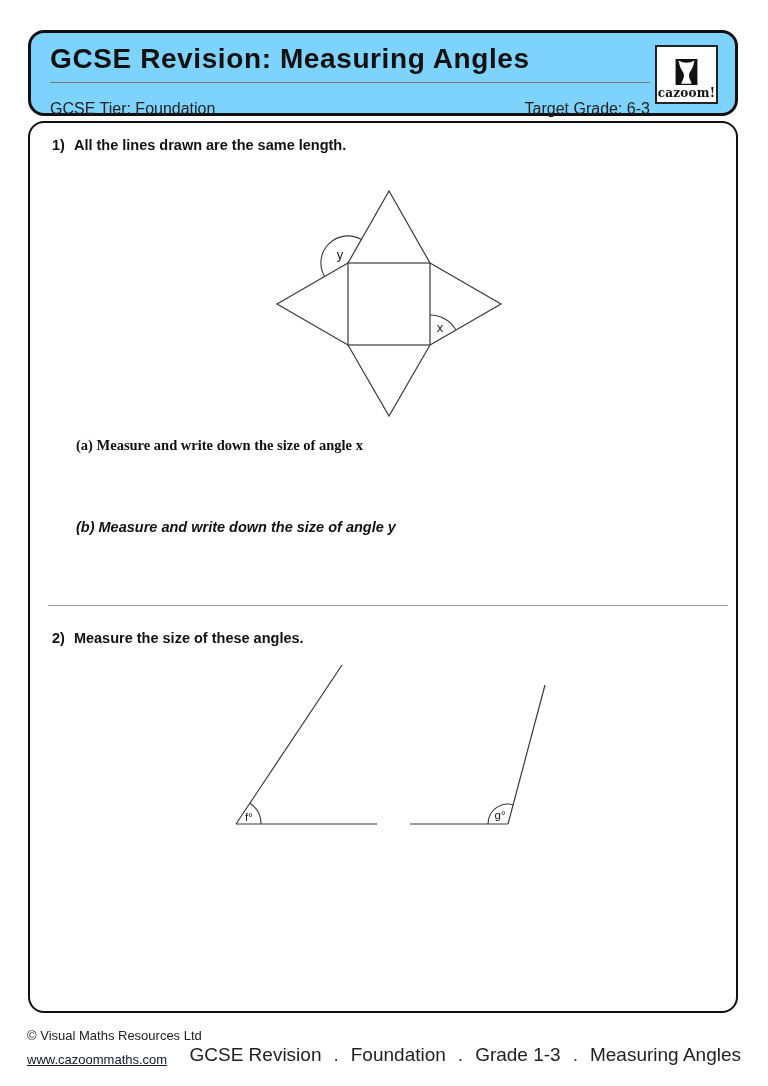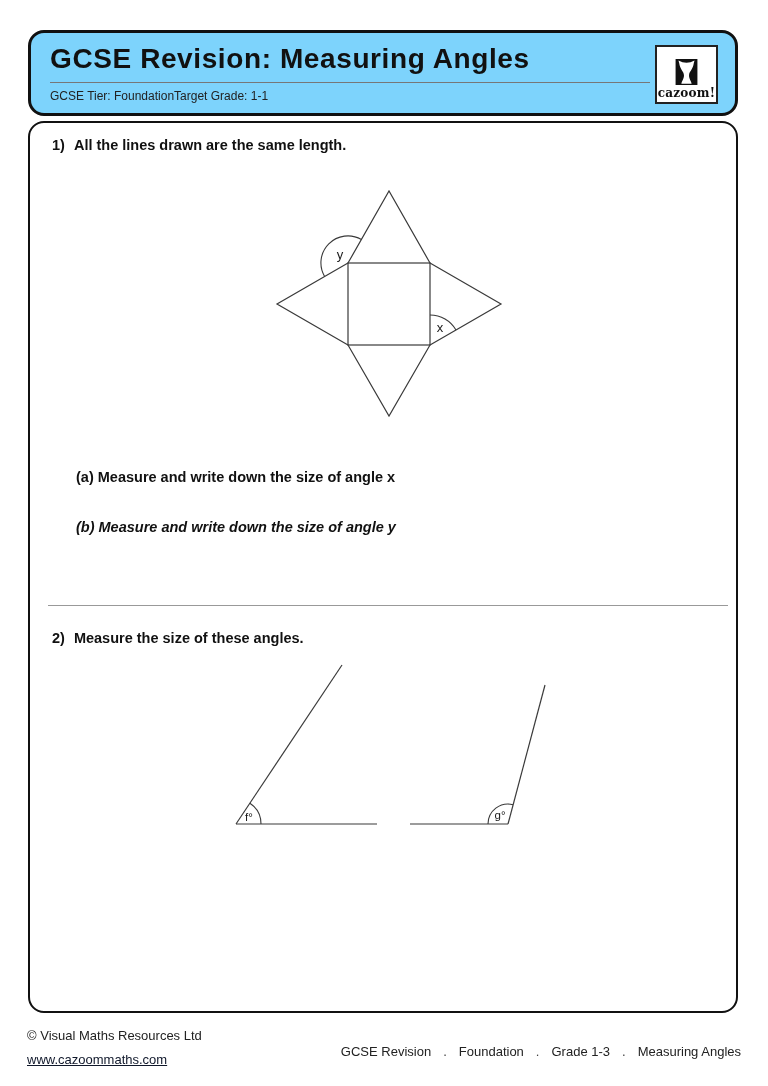--- a/index.html
+++ b/index.html
@@ -23,22 +23,22 @@
   .header-inner {
     position:absolute; left:19px; top:11px; width:600px;
   }
   .page-title {
     font-size:28px; font-weight:bold; letter-spacing:0.6px;
     color:#111; line-height:1.1;
     border-bottom:1.5px solid #777;
     padding-bottom:7px;
   }
   .header-meta {
-    display:flex; 
-    margin-top:6px; font-size:12px; color:#222;
+    display:flex; justify-content:space-between;
+    margin-top:17px; font-size:16px; color:#222;
   }
   
   .logo-box {
     position:absolute; left:655px; top:45px;
     width:63px; height:59px;
     border:2px solid #222;
     background:#fff;
     display:flex; flex-direction:column; align-items:center; justify-content:flex-start;
     padding-top:12px;
   }
@@ -51,21 +51,21 @@
   
   .main-box {
     position:absolute; left:28px; top:121px;
     width:710px; height:892px;
     border:2.5px solid #111;
     border-radius:16px;
     background:#fff;
   }
   .q-text { font-size:14.5px; font-weight:bold; color:#111; line-height:19px; }
   .q1 { position:absolute; left:52px; top:136px; display:flex; gap:9px; }
-  .q-part-a { position:absolute; left:76px; top:468px; }
+  .q-part-a { position:absolute; left:76px; top:436px;font-family:Liberation Serif, serif; }
   .q-part-b { position:absolute; left:76px; top:518px;font-style:italic; }
   .divider {
     position:absolute; left:48px; top:605px; width:680px; height:0;
     border-top:1.5px solid #999;
   }
   .q2 { position:absolute; left:52px; top:629px; display:flex; gap:9px; }
   .net-svg { position:absolute; left:270px; top:185px; }
   .angles-svg { position:absolute; left:220px; top:655px; }
   .diagram-line { stroke:#3a3a3a; stroke-width:1.2; fill:none; }
   .diagram-arc { stroke:#3a3a3a; stroke-width:1.1; fill:none; }
@@ -76,35 +76,35 @@
   .diagram-label-sm { font-size:11.5px; }
   
   .footer-left { position:absolute; left:27px; top:1028px; font-size:13px; color:#222; }
   .footer-link {
     display:inline-block; margin-top:9px;
     color:#0f172a; text-decoration:underline; font-size:13px;
     cursor:pointer;
   }
   .footer-right {
     position:absolute; right:27px; top:1044px;
-    font-size:13px; color:#222; white-space:nowrap;margin-left:29px;
+    font-size:19px; color:#222; white-space:nowrap;margin-left:29px;
   }
   .footer-right .dot { margin:0 12px; color:#444; }
 </style>
 </head>
 <body>
 
 <div class="page">
 
   <div class="header-box">
     <div class="header-inner">
       <div class="page-title">GCSE Revision: Measuring Angles</div>
       <div class="header-meta">
         <span>GCSE Tier: Foundation</span>
-        <span>Target Grade: 1-1</span>
+        <span>Target Grade: 6-3</span>
       </div>
     </div>
   </div>
 
   <div class="logo-box">
     <svg class="logo-mark" viewBox="0 0 30 36" aria-hidden="true">
       <rect x="0" y="0" width="30" height="36" fill="#111"></rect>
       <path d="M4,2 Q15,8 26,2 L25,6 C24,14 19,17 18.5,22 C18,27 22,31 22,34 L8,34 C8,31 12,27 11.5,22 C11,17 6,14 5,6 Z" fill="#fff"></path>
     </svg>
     <span class="logo-text">cazoom!</span>

